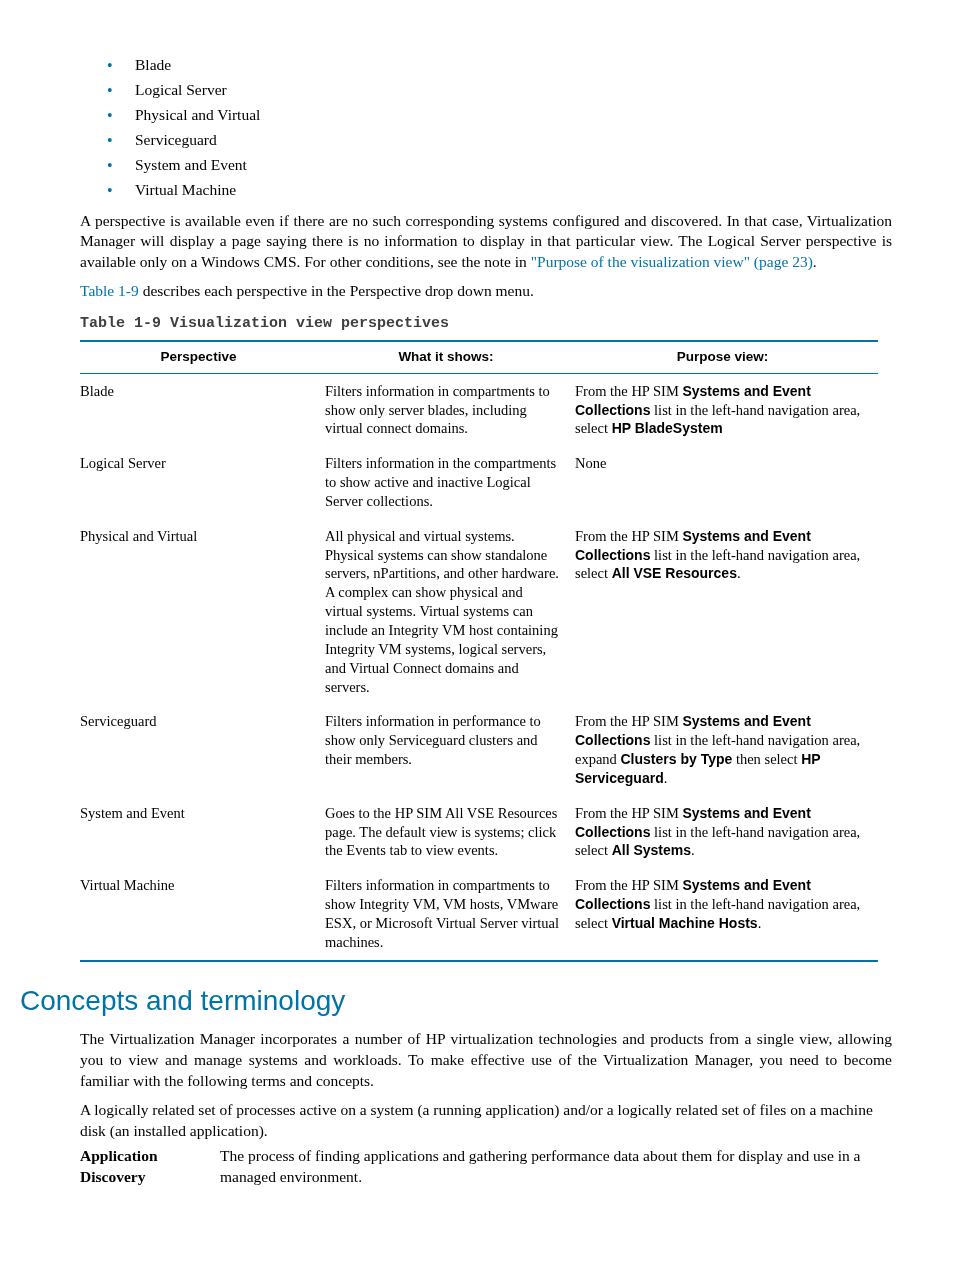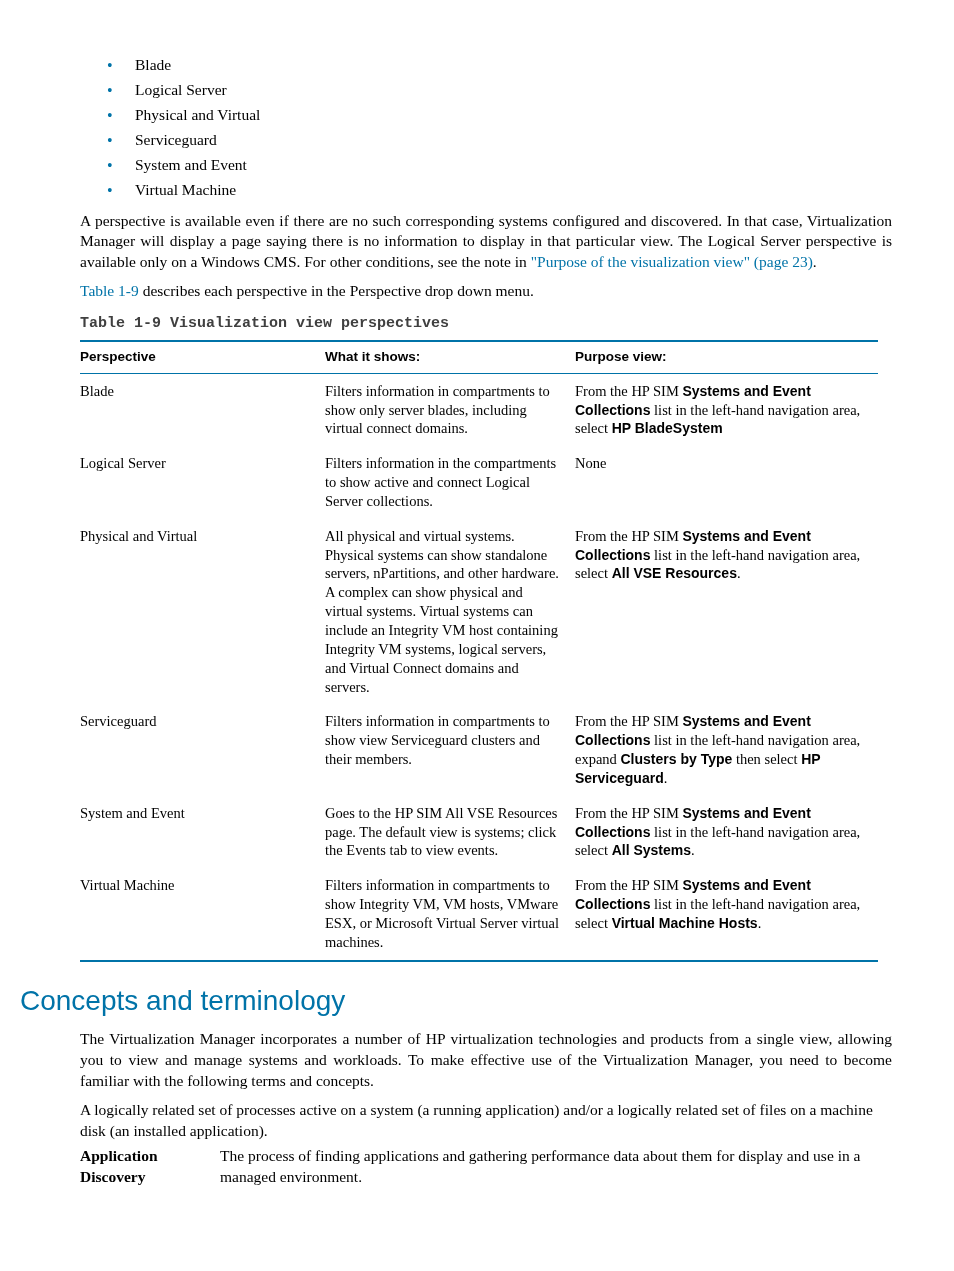--- a/index.html
+++ b/index.html
@@ -38,21 +38,21 @@
     margin-left: 18px;
     width: 798px;
     border-collapse: collapse;
     border-top: 2px solid #0073a8;
     border-bottom: 2px solid #0073a8;
     font-size: 14.5px;
   }
   .tbl th {
     font-family: Arial, Helvetica, sans-serif;
     font-weight: bold;
-    text-align: left;
+    text-align: center;
     padding: 6px 8px 6px 0;
     border-bottom: 1px solid #0073a8;
     font-size: 13.5px;
     vertical-align: top;
   }
   .tbl td {
     padding: 8px 12px 8px 0;
     vertical-align: top;
     line-height: 1.3;
   }
@@ -110,31 +110,31 @@
     </tr>
   </thead>
   <tbody id="tbl-body">
       <tr>
         <td class="col1">Blade</td>
         <td class="col2">Filters information in compartments to show only server blades, including virtual connect domains.</td>
         <td>From the HP SIM <span class="sans-bold">Systems and Event Collections</span> list in the left-hand navigation area, select <span class="sans-bold">HP BladeSystem</span></td>
       </tr>
       <tr>
         <td class="col1">Logical Server</td>
-        <td class="col2">Filters information in the compartments to show active and connect Logical Server collections.</td>
+        <td class="col2">Filters information in the compartments to show active and inactive Logical Server collections.</td>
         <td>None</td>
       </tr>
       <tr>
         <td class="col1">Physical and Virtual</td>
         <td class="col2">All physical and virtual systems. Physical systems can show standalone servers, nPartitions, and other hardware. A complex can show physical and virtual systems. Virtual systems can include an Integrity VM host containing Integrity VM systems, logical servers, and Virtual Connect domains and servers.</td>
         <td>From the HP SIM <span class="sans-bold">Systems and Event Collections</span> list in the left-hand navigation area, select <span class="sans-bold">All VSE Resources</span>.</td>
       </tr>
       <tr>
         <td class="col1">Serviceguard</td>
-        <td class="col2">Filters information in compartments to show view Serviceguard clusters and their members.</td>
+        <td class="col2">Filters information in performance to show only Serviceguard clusters and their members.</td>
         <td>From the HP SIM <span class="sans-bold">Systems and Event Collections</span> list in the left-hand navigation area, expand <span class="sans-bold">Clusters by Type</span> then select <span class="sans-bold">HP Serviceguard</span>.</td>
       </tr>
       <tr>
         <td class="col1">System and Event</td>
         <td class="col2">Goes to the HP SIM All VSE Resources page. The default view is systems; click the Events tab to view events.</td>
         <td>From the HP SIM <span class="sans-bold">Systems and Event Collections</span> list in the left-hand navigation area, select <span class="sans-bold">All Systems</span>.</td>
       </tr>
       <tr>
         <td class="col1">Virtual Machine</td>
         <td class="col2">Filters information in compartments to show Integrity VM, VM hosts, VMware ESX, or Microsoft Virtual Server virtual machines.</td>

